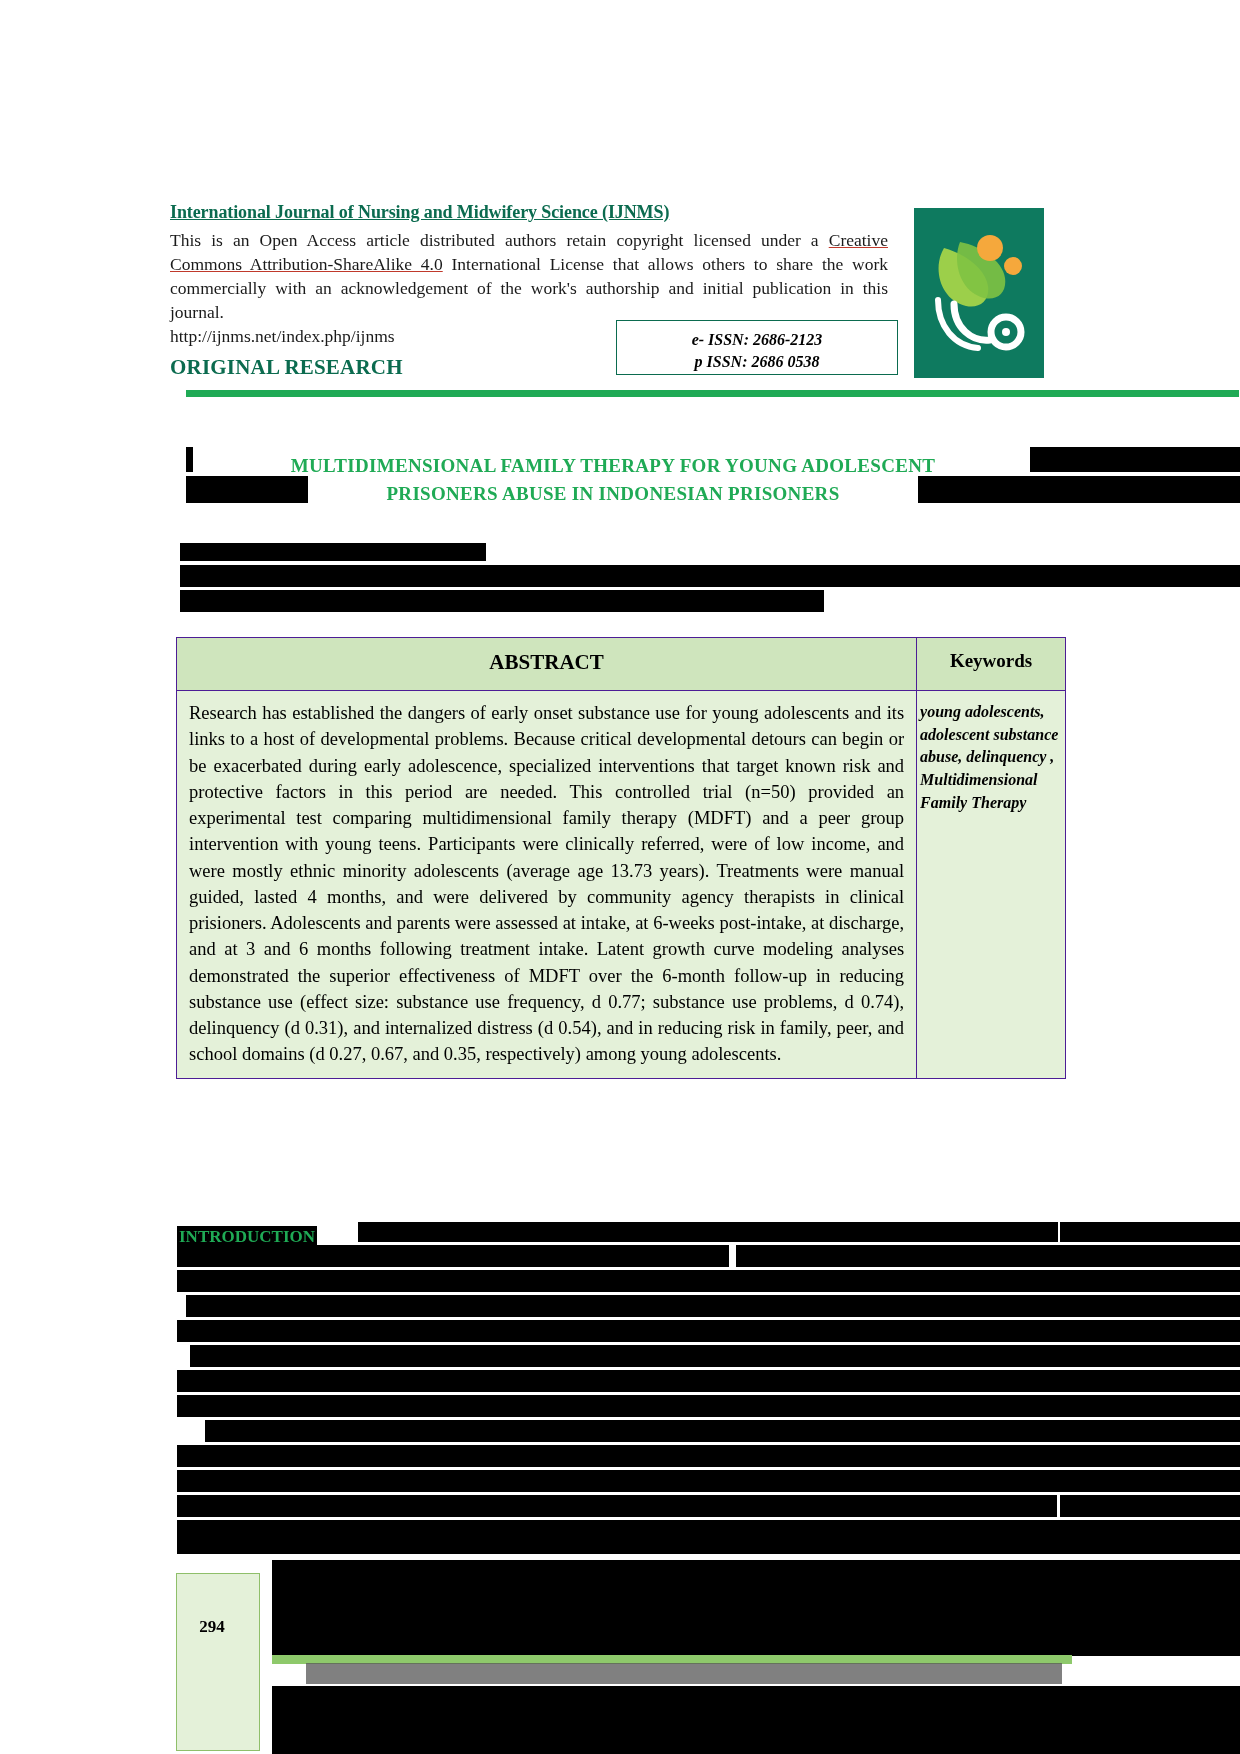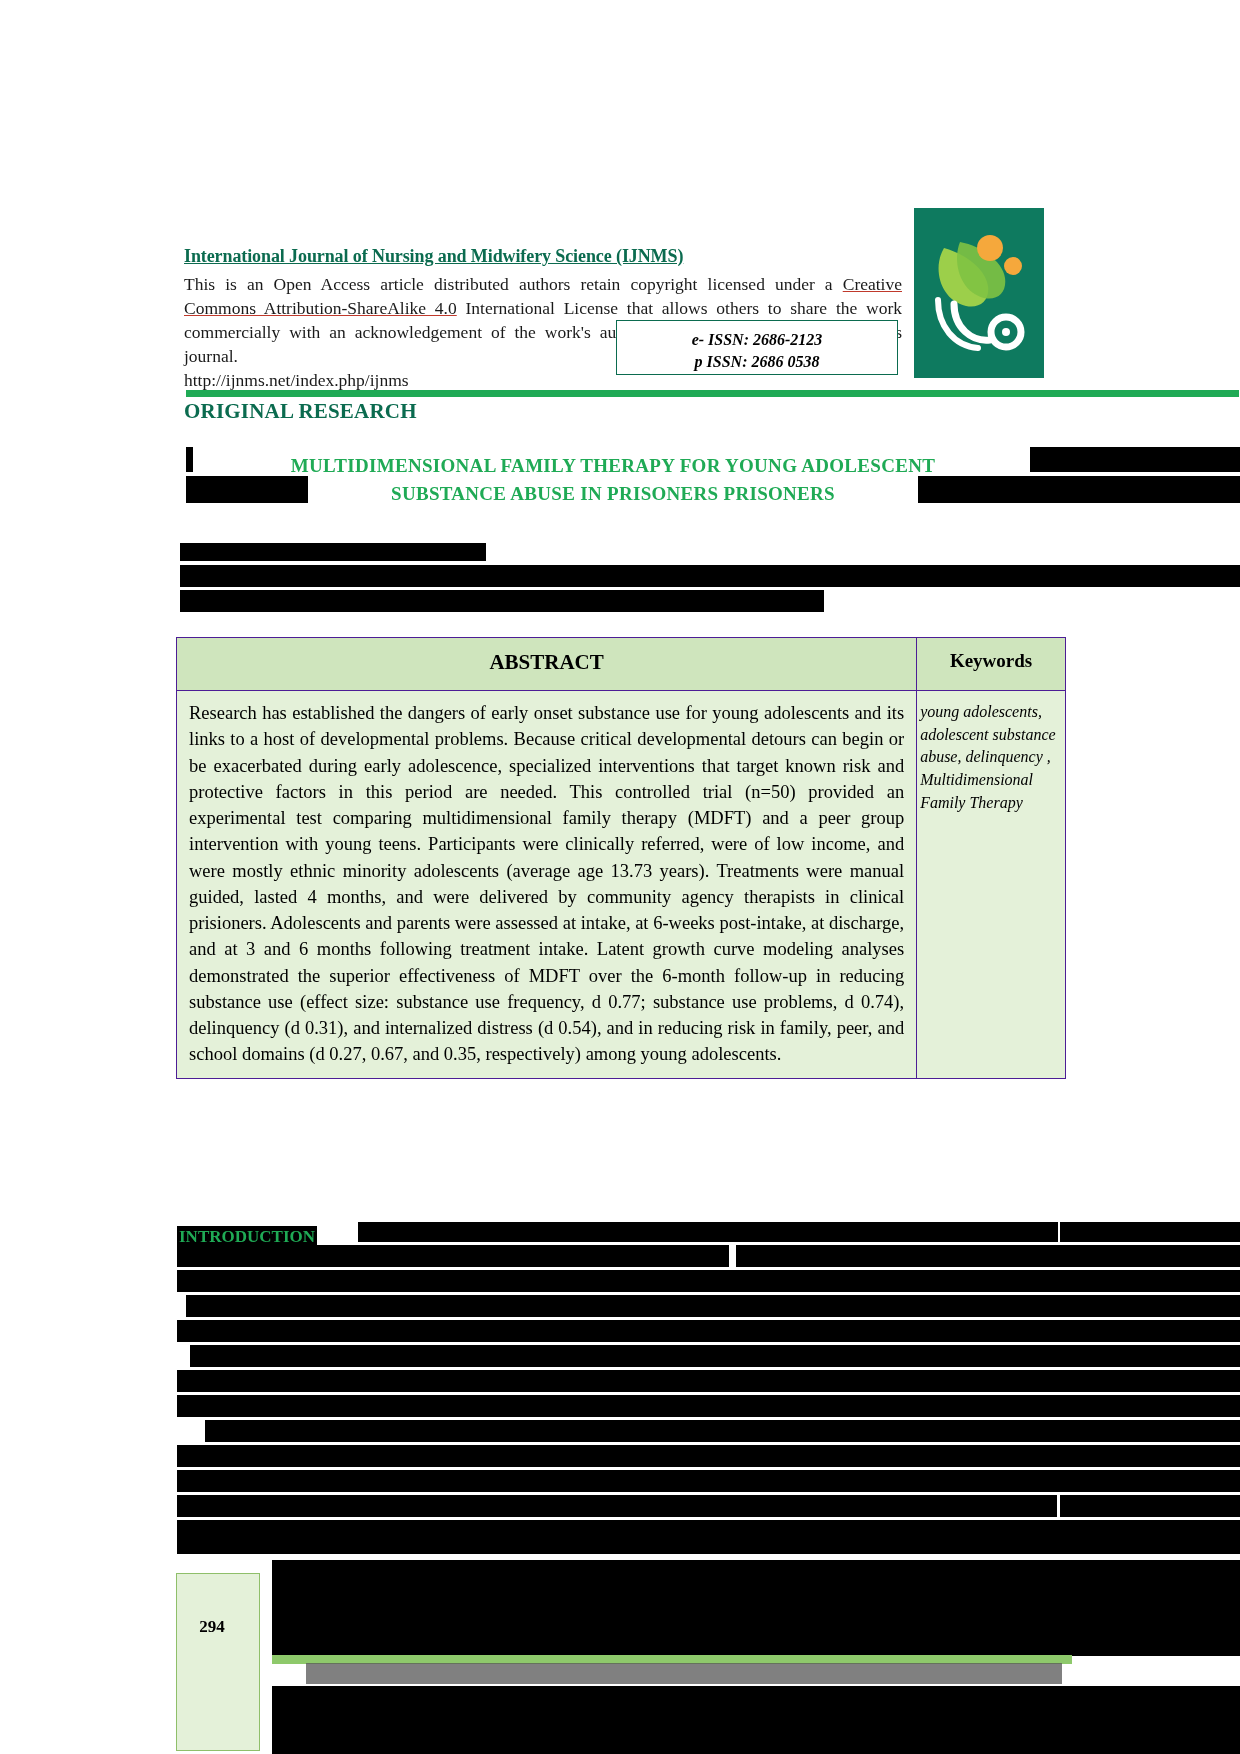--- a/index.html
+++ b/index.html
@@ -19,24 +19,23 @@
   .page {
     position: absolute;
     left: 0; top: 0;
     width: 1240px;
     height: 1754px;
   }
 
   
   .header {
     position: absolute;
-    left: 184px;
+    left: 170px;
     top: 200px;
     width: 868px;
-    margin-top: 44px;
   }
   .header-text {
     width: 718px;
     font-size: 17.5px;
     line-height: 1.37;
     color: #1a1a1a;
   }
   .journal-title {
     font-weight: bold;
     font-size: 18px;
@@ -154,21 +153,21 @@
   .abs-body-left {
     background: #e4f1d9;
     font-size: 18.5px;
     line-height: 1.42;
     text-align: justify;
     padding: 9px 12px 10px 12px;
   }
   .abs-body-right {
     background: #e4f1d9;
     font-size: 16px;
-    font-weight: normal;
+    font-weight: bold;
     font-style: italic;
     line-height: 1.42;
     padding: 10px 3px;
     vertical-align: middle;
   }
 
   
   .intro-label {
     position: absolute;
     left: 177px;
@@ -255,21 +254,21 @@
       <circle cx="92" cy="124" r="15" stroke="#ffffff" stroke-width="7" fill="none"></circle>
       <circle cx="92" cy="124" r="4" fill="#ffffff"></circle>
       <path d="M24 92 C24 118 40 138 64 140" stroke="#ffffff" stroke-width="6" fill="none" stroke-linecap="round"></path>
     </svg>
   </div>
 
   <div class="green-rule"></div>
 
   <div class="paper-title">
     <div>MULTIDIMENSIONAL FAMILY THERAPY FOR YOUNG ADOLESCENT</div>
-    <div>SUBSTANCE ABUSE IN PRISONERS PRISONERS</div>
+    <div>PRISONERS ABUSE IN INDONESIAN PRISONERS</div>
   </div>
   <div class="redact-block" style="left:186px; top:447px; width:7px; height:25px;"></div>
   <div class="redact-block" style="left:1030px; top:447px; width:210px; height:25px;"></div>
   <div class="redact-block" style="left:186px; top:476px; width:122px; height:27px;"></div>
   <div class="redact-block" style="left:918px; top:476px; width:322px; height:27px;"></div>
 
   <div class="redact-block" style="left:180px; top:543px; width:306px; height:18px;"></div>
   <div class="redact-block" style="left:180px; top:565px; width:1060px; height:22px;"></div>
   <div class="redact-block" style="left:180px; top:590px; width:644px; height:22px;"></div>
 

